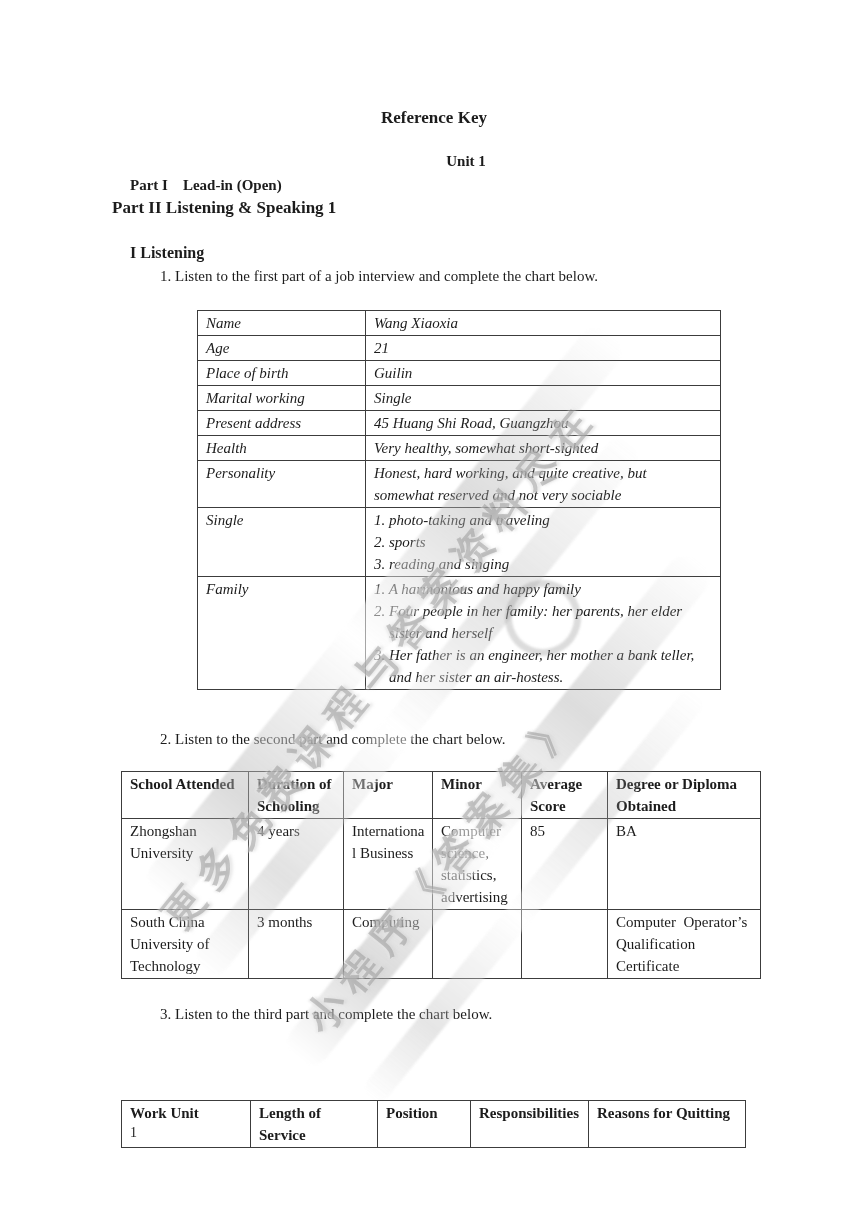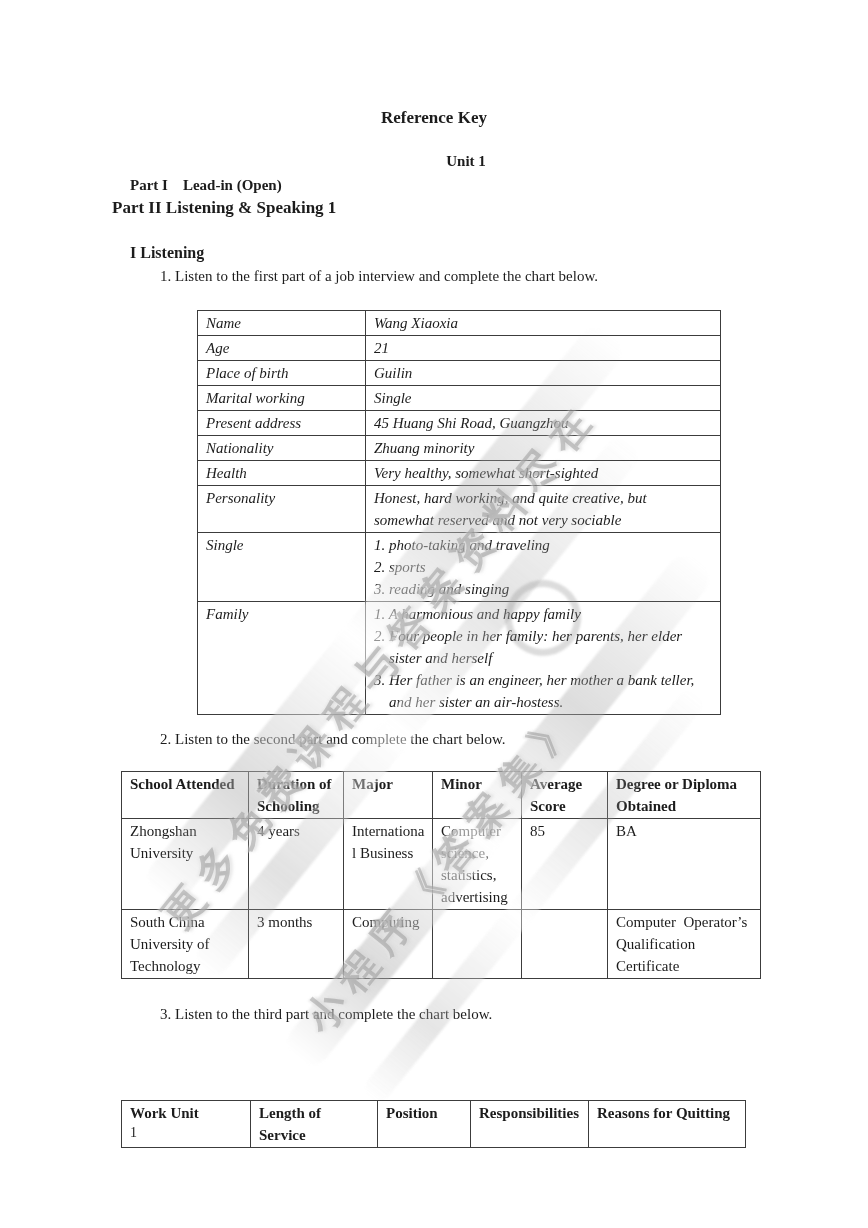--- a/index.html
+++ b/index.html
@@ -123,24 +123,20 @@
         <td>Place of birth</td>
         <td>Guilin</td>
       </tr>
       <tr class="h23">
         <td>Marital working</td>
         <td>Single</td>
       </tr>
       <tr class="h23">
         <td>Present address</td>
         <td>45 Huang Shi Road, Guangzhou</td>
-      </tr>
-      <tr class="h23">
-        <td>Nationality</td>
-        <td>Zhuang minority</td>
       </tr>
       <tr class="h23">
         <td>Health</td>
         <td>Very healthy, somewhat short-sighted</td>
       </tr>
       <tr class="h46">
         <td>Personality</td>
         <td>Honest, hard working, and quite creative, but
 somewhat reserved and not very sociable</td>
       </tr>

